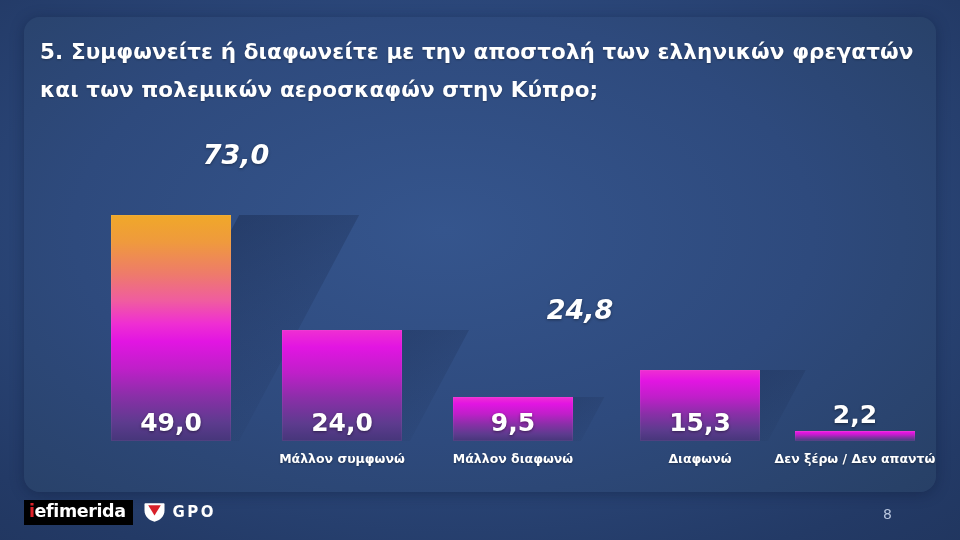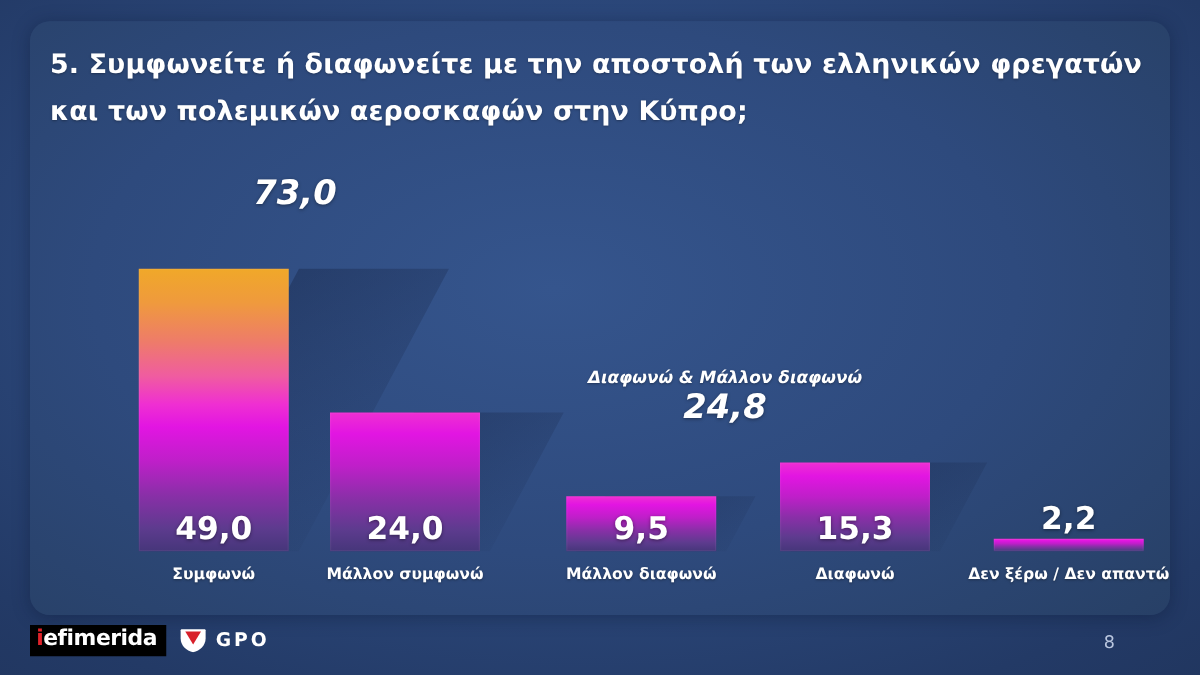--- a/index.html
+++ b/index.html
@@ -208,46 +208,44 @@
       <span class="ln">και των πολεμικών αεροσκαφών στην Κύπρο;</span>
     </div>
 
     <div id="plot">
 
       <div class="group-annot" id="annot-agree">
         <div class="g-value">73,0</div>
       </div>
 
       <div class="group-annot" id="annot-disagree">
-        <div class="g-label">Διαφωνώ &amp; Μάλλον διαφωνώ</div>
         <div class="g-value">24,8</div>
       </div>
 
       <div class="bar-col" style="left: 87px; height: 292px;">
         <div class="bar-shadow" style="height: 226px; bottom: 0px; opacity: 0.85;"></div>
         <div class="bar" style="height: 226px; background: linear-gradient(rgb(239, 154, 61) 0%, rgb(240, 168, 41) 0%, rgb(239, 154, 61) 12%, rgb(238, 123, 106) 26%, rgb(240, 92, 160) 38%, rgb(239, 47, 210) 48%, rgb(226, 21, 226) 56%, rgb(191, 31, 201) 68%, rgb(138, 47, 168) 80%, rgb(93, 59, 142) 92%, rgb(70, 54, 122) 100%);"></div>
         <div class="bar-value">49,0</div>
-        <div class="bar-label">Συμφωνώ</div>
-      </div>
-
-      <div class="bar-col" style="left: 240px; height: 111px; border-radius: 18px;">
+      </div>
+
+      <div class="bar-col" style="left: 258px; height: 111px; border-radius: 18px;">
         <div class="bar-shadow" style="height: 111px; bottom: 0px; opacity: 0.85;"></div>
         <div class="bar" style="height: 111px; background: linear-gradient(rgb(239, 47, 210) 0%, rgb(239, 47, 210) 0%, rgb(226, 21, 226) 15.4%, rgb(191, 31, 201) 38.5%, rgb(138, 47, 168) 61.5%, rgb(93, 59, 142) 84.6%, rgb(70, 54, 122) 100%);"></div>
         <div class="bar-value">24,0</div>
         <div class="bar-label">Μάλλον συμφωνώ</div>
       </div>
 
       <div class="bar-col" style="left: 429px; height: 44px;">
         <div class="bar-shadow" style="height: 44px; bottom: 0px; opacity: 0.85;"></div>
         <div class="bar" style="height: 44px; background: linear-gradient(rgb(239, 47, 210) 0%, rgb(239, 47, 210) 0%, rgb(226, 21, 226) 15.4%, rgb(191, 31, 201) 38.5%, rgb(138, 47, 168) 61.5%, rgb(93, 59, 142) 84.6%, rgb(70, 54, 122) 100%);"></div>
         <div class="bar-value">9,5</div>
         <div class="bar-label">Μάλλον διαφωνώ</div>
       </div>
 
-      <div class="bar-col" style="left: 600px; height: 61px;">
+      <div class="bar-col" style="left: 616px; height: 61px;">
         <div class="bar-shadow" style="height: 71px; bottom: 0px; opacity: 0.85;"></div>
         <div class="bar" style="height: 71px; background: linear-gradient(rgb(239, 47, 210) 0%, rgb(239, 47, 210) 0%, rgb(226, 21, 226) 15.4%, rgb(191, 31, 201) 38.5%, rgb(138, 47, 168) 61.5%, rgb(93, 59, 142) 84.6%, rgb(70, 54, 122) 100%);"></div>
         <div class="bar-value">15,3</div>
         <div class="bar-label">Διαφωνώ</div>
       </div>
 
       <div class="bar-col" style="left: 771px; height: 14px;">
         <div class="bar-shadow" style="height: 10px; bottom: 0px; opacity: 0;"></div>
         <div class="bar" style="height: 10px; background: linear-gradient(rgb(239, 47, 210) 0%, rgb(239, 47, 210) 0%, rgb(226, 21, 226) 15.4%, rgb(191, 31, 201) 38.5%, rgb(138, 47, 168) 61.5%, rgb(93, 59, 142) 84.6%, rgb(70, 54, 122) 100%);"></div>
         <div class="bar-value above">2,2</div>

